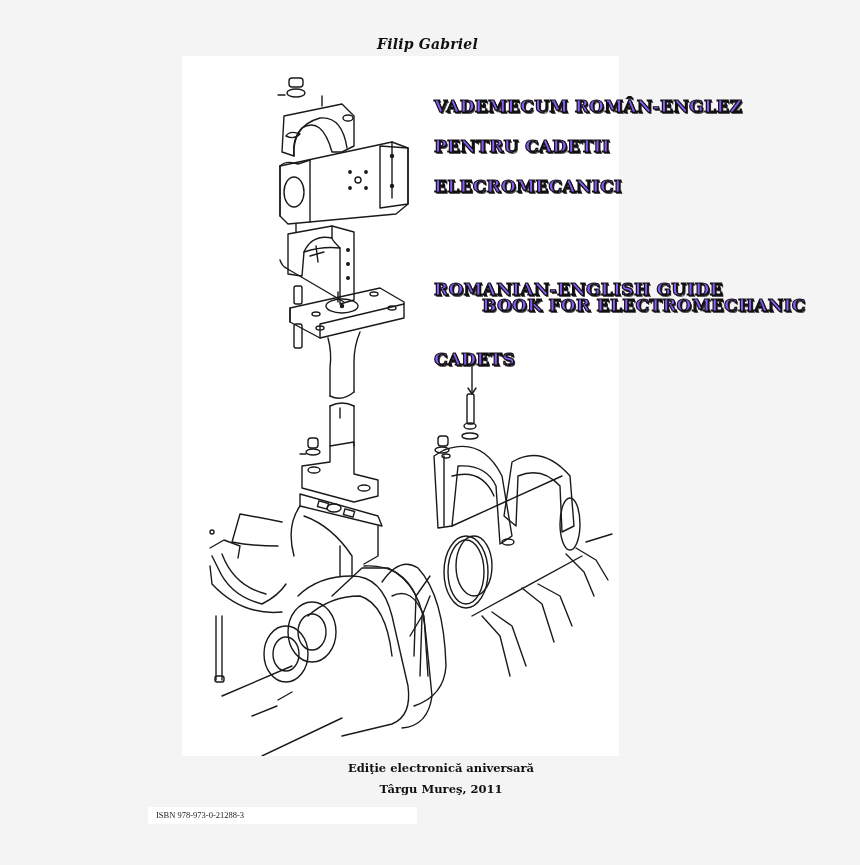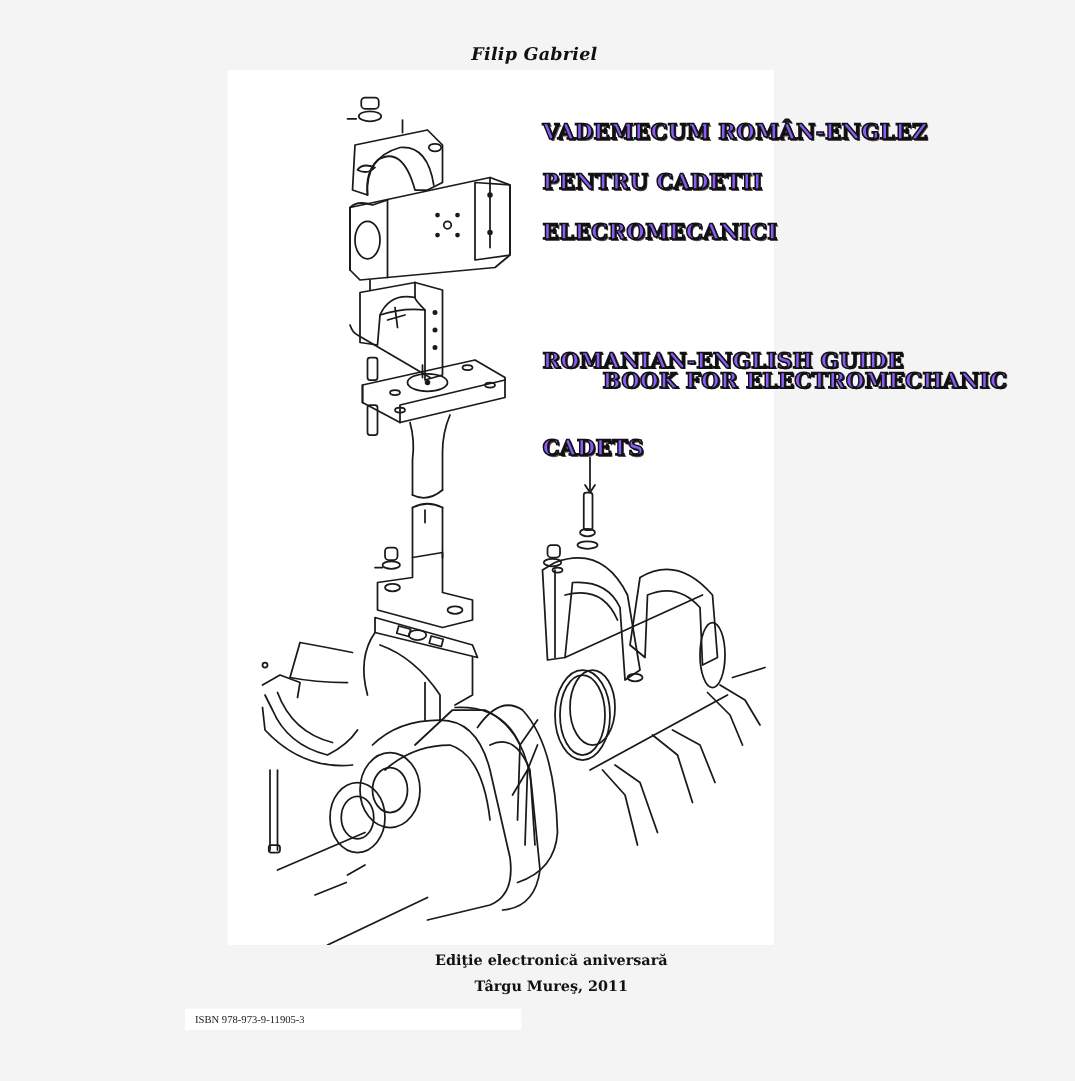--- a/index.html
+++ b/index.html
@@ -225,14 +225,14 @@
     <div class="title-line" style="top:171px;margin-top:12px;">Romanian-English guide</div>
     <div class="title-line" style="top:199px;margin-left:48px;">book for electromechanic</div>
     <div class="title-line" style="top:253px;">cadets</div>
   </div>
 </div>
 
 <div class="edition">Ediţie electronică aniversară</div>
 <div class="place">Târgu Mureş, 2011</div>
 
 <div class="isbn-box">
-  <span class="isbn-text">ISBN 978-973-9-11905-3</span>
+  <span class="isbn-text">ISBN 978-973-0-21288-3</span>
 </div>
 
 </body></html>

